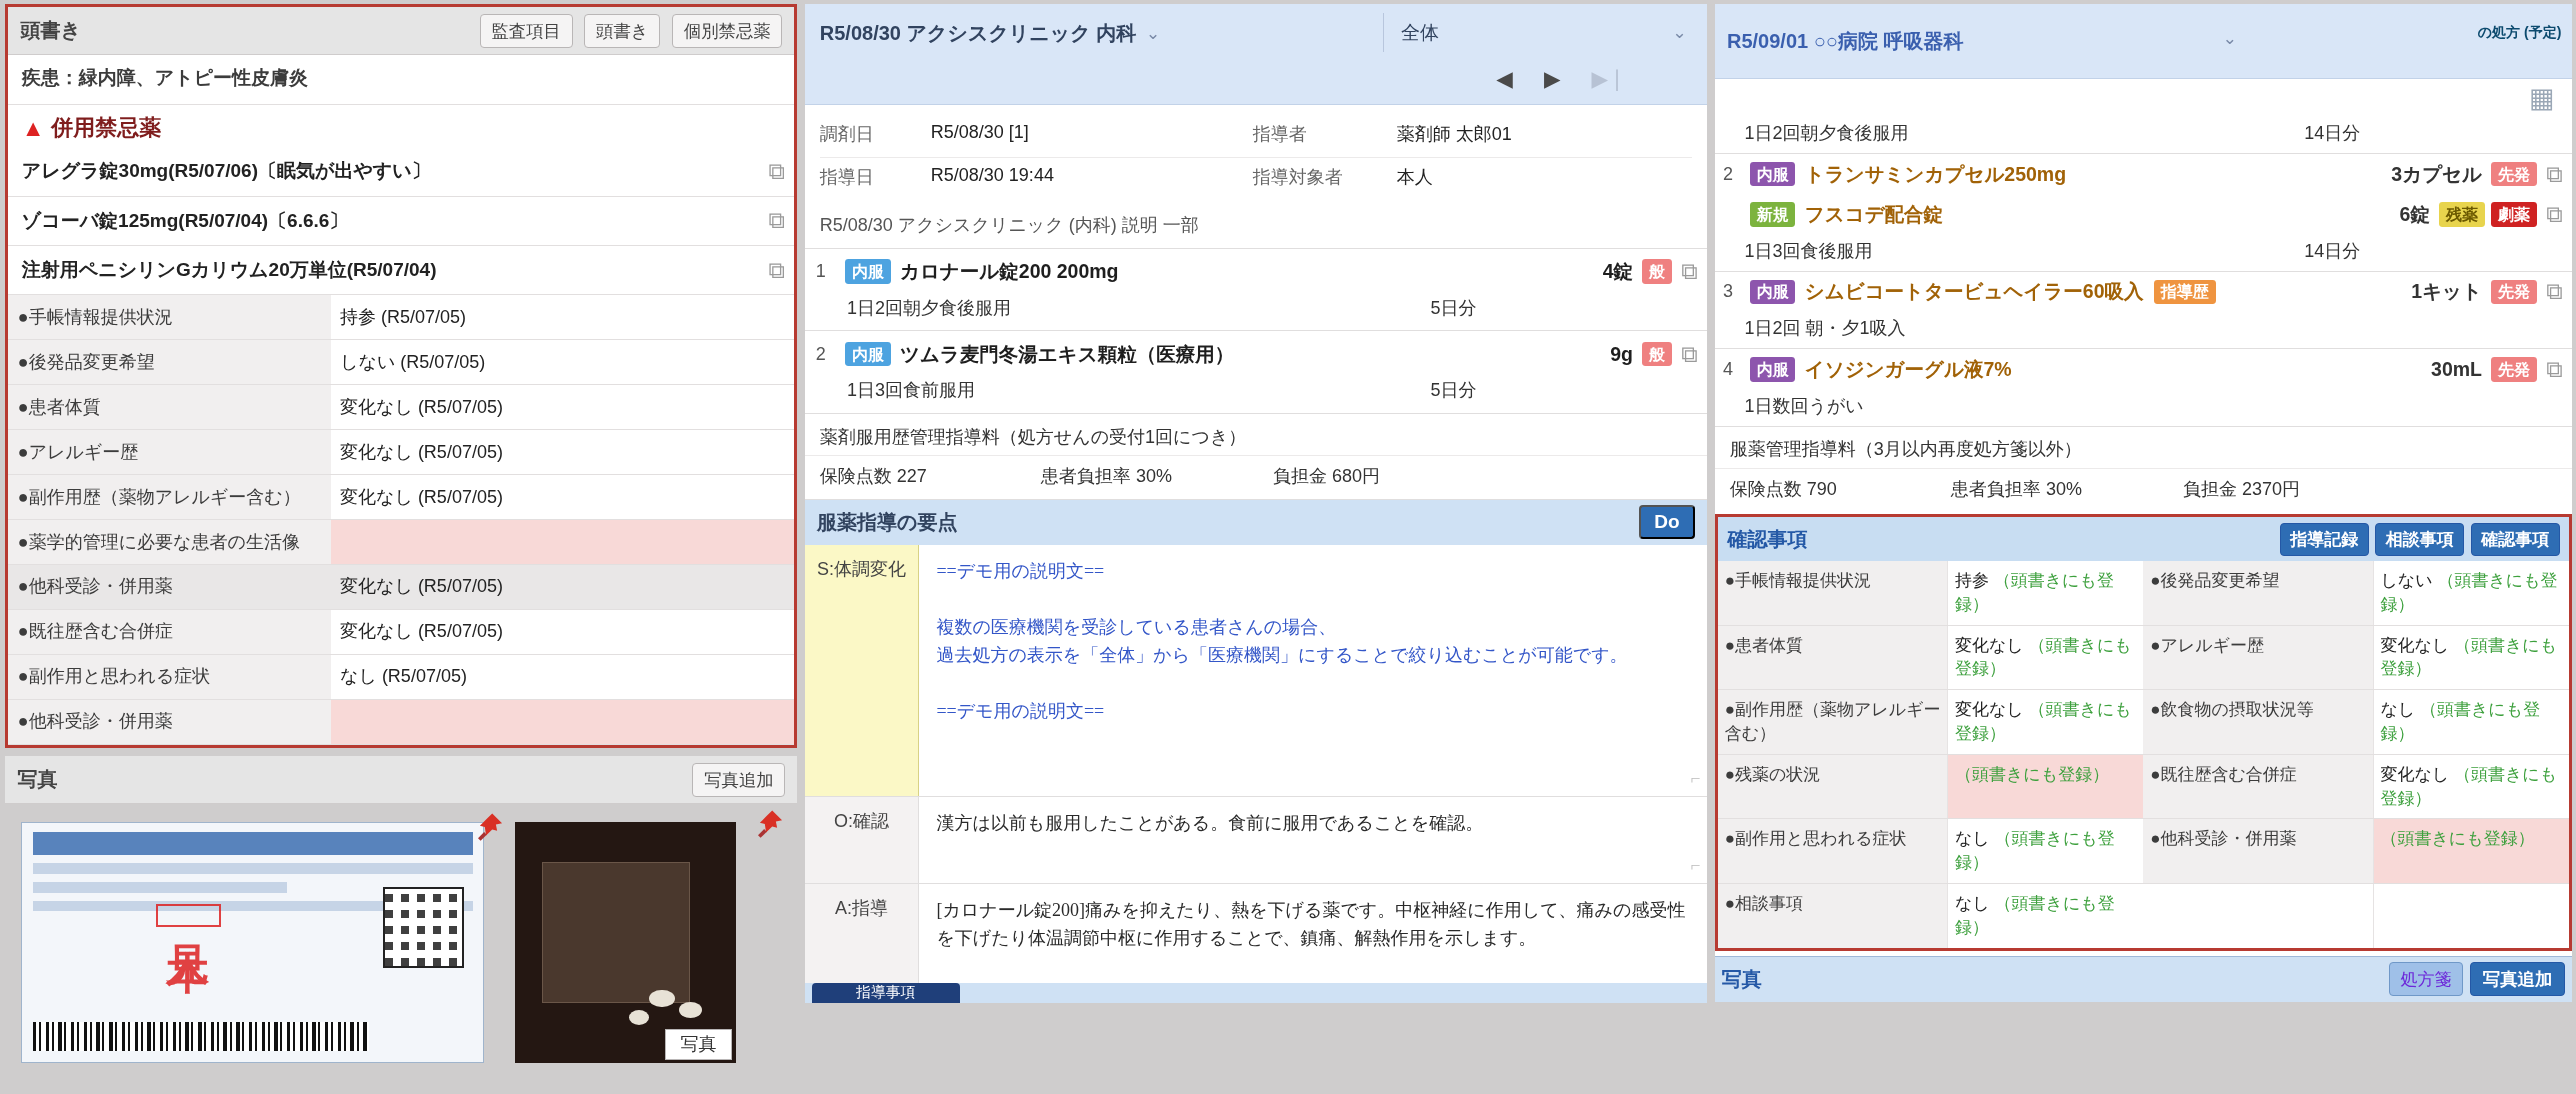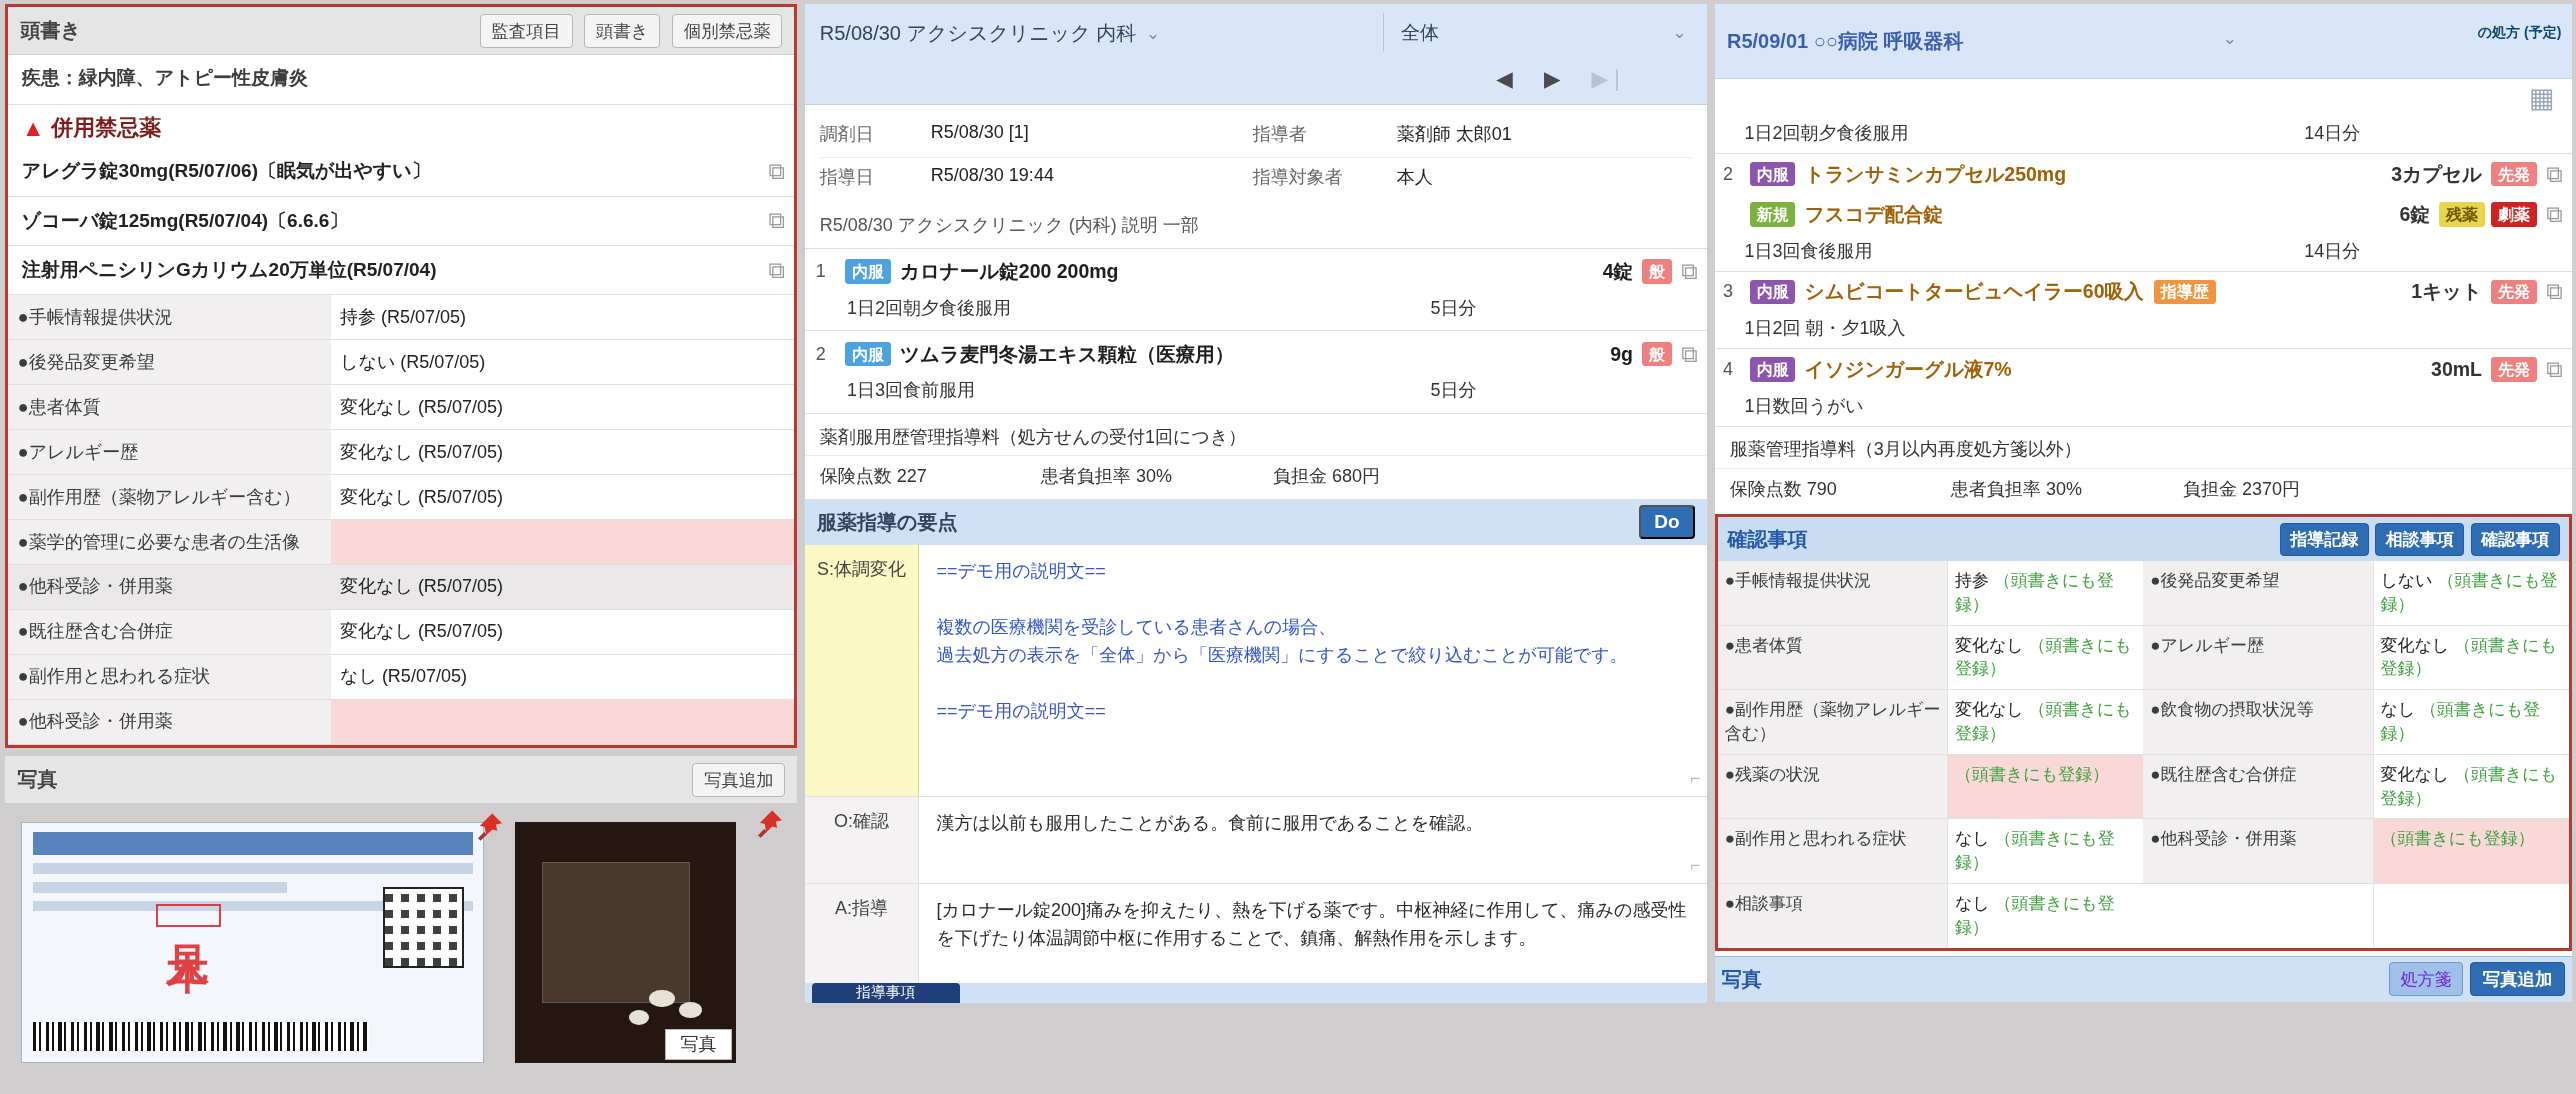--- a/index.html
+++ b/index.html
@@ -51,21 +51,21 @@
   .photo2 { position:relative; width:221px; height:241px; background:#241712; overflow:hidden; }
   .pill { position:absolute; background:#e8e2d6; border-radius:50%; }
   .pkg { position:absolute; left:27px; top:40px; width:148px; height:141px; background:#4a382d; border:1.3px solid #6a5648; }
   .pin { position:absolute; width:29.5px; height:29.5px; }
   .caption-btn { position:absolute; right:4px; bottom:2.7px; background:#fff; border:1.3px solid #b9b6b6; padding:2.7px 14.8px; font-size:18px; color:#333; }
 
   
   #col-mid { left:805px; width:902px; }
   .mid-head { height:101px; background:#d9e6f7; border-bottom:1.3px solid #c2d2e8; position:relative; }
   .mid-head .row1 { display:flex; align-items:center; height:58px; padding:0 14.8px; }
-  .mid-title { color:#31435f; font-weight:normal; font-size:20px; }
+  .mid-title { color:#31435f; font-weight:bold; font-size:20px; }
   .filter-box { position:absolute; right:9.4px; top:9.4px; width:315px; height:39px; border-left:1.3px solid #b8c6dd; display:flex; align-items:center; justify-content:space-between; padding:0 10.7px 0 17.4px; color:#31435f; font-size:19px; }
   .pager { position:absolute; right:81px; top:62px; display:flex; gap:31px; align-items:center; font-size:21.5px; color:#4a4a4a; }
   .pager .dim { color:#b7c2d4; }
   .info-grid { padding:10.7px 14.8px 2.7px 14.8px; }
   .info-row { display:flex; padding:6.7px 0 10.7px 0; border-bottom:0.7px solid #eceaea; }
   .info-row .l1 { width:111px; color:#666; }
   .info-row .v1 { width:322px; color:#222; }
   .info-row .l2 { width:144px; color:#666; }
   .info-row .v2 { flex:1; color:#222; }
   .rx-line { padding:10.7px 14.8px; color:#555; border-bottom:1.3px solid #e0dede; font-size:18px; }
@@ -84,21 +84,21 @@
   .usage-m { display:flex; padding:1.3px 9.4px 10.7px 42px; color:#333; border-bottom:1.3px solid #e0dede; }
   .usage-m .days { margin-left:auto; margin-right:221px; white-space:nowrap; }
   .fee-title { padding:10.7px 14.8px 6.7px 14.8px; color:#333; border-bottom:0.7px solid #eceaea; font-size:18px; }
   .fee-row { display:flex; padding:8px 14.8px 10.7px 14.8px; border-bottom:1.3px solid #e0dede; color:#333; }
   .fee-row .f2 { margin-left:114px; }
   .fee-row .f3 { margin-left:101px; }
   .do-btn { background:#2e6db4; color:#fff; font-weight:bold; font-size:19px; border-radius:4px; padding:4px 13.4px; }
   .soap { display:flex; border-bottom:0.7px solid #e0dede; }
   .soap .slab { flex:none; width:114px; padding:12px 8px; text-align:center; color:#444; font-size:18px; border-right:1.3px solid #e0dede; background:#f4f2f2; }
   .soap .slab.yellow { background:#fbf8c6; border-right:1.3px solid #d8d285; }
-  .soap .body { flex:1; padding:13.4px 17.4px; line-height:1.55; color:#2a2a2a; position:relative; }
+  .soap .body { flex:1; padding:13.4px 17.4px; line-height:1.55; color:#2a2a2a; position:relative;font-family:Liberation Serif, serif; }
   .soap .body.blue { color:#3356c8; }
   .resize-ic { position:absolute; right:6.7px; bottom:4px; color:#bbb; font-size:17.4px; }
   .mid-bottom { position:absolute; bottom:0; left:0; right:0; height:20px; background:#cfe1f4; }
   .mid-tab { position:absolute; left:6.7px; bottom:0; width:148px; height:20px; background:#1f3f7a; color:#fff; font-size:14.8px; text-align:center; overflow:hidden; border-radius:4px 4px 0 0; }
 
   
   #col-right { left:1715px; width:857px; }
   .r-head { height:75px; background:#d9e6f7; border-bottom:1.3px solid #c2d2e8; display:flex; align-items:center; padding:0 12px; position:relative; }
   .r-title { color:#3a5fae; font-weight:bold; font-size:20px; }
   .r-suffix { position:absolute; right:10.7px; top:20px; color:#0c4a6e; font-weight:bold; font-size:14px; }

